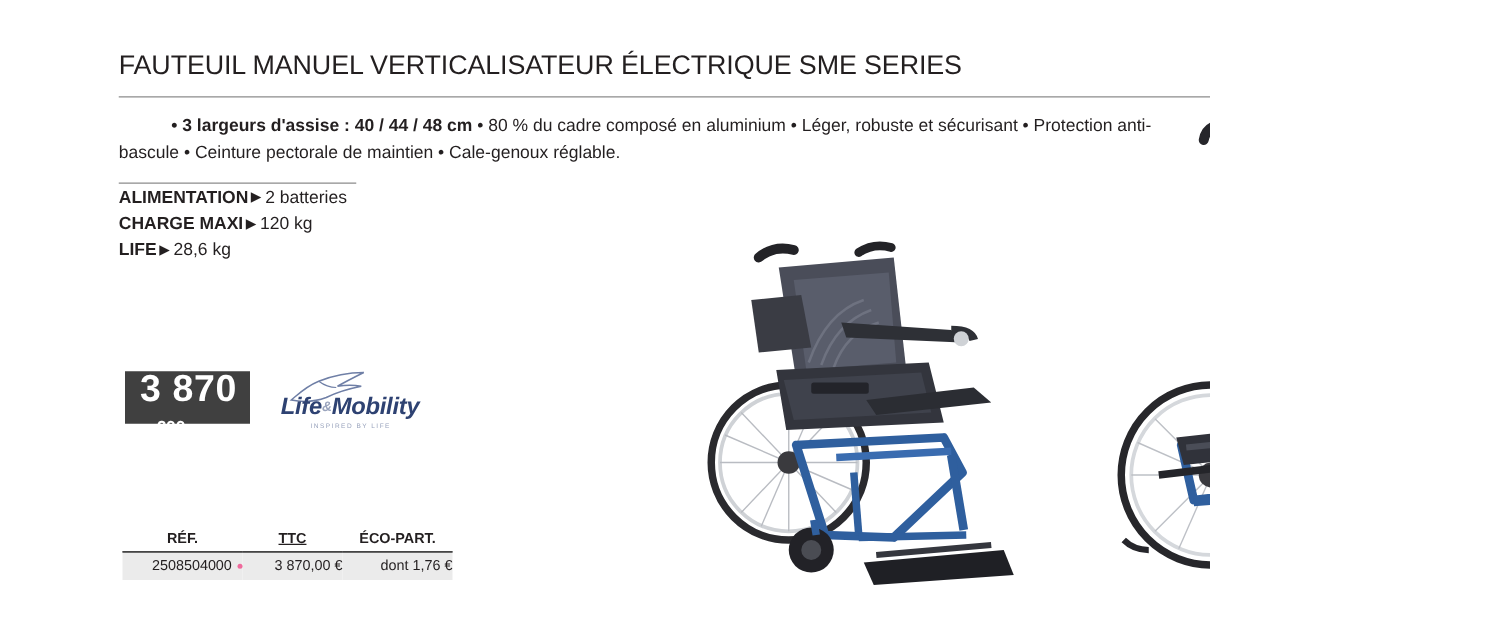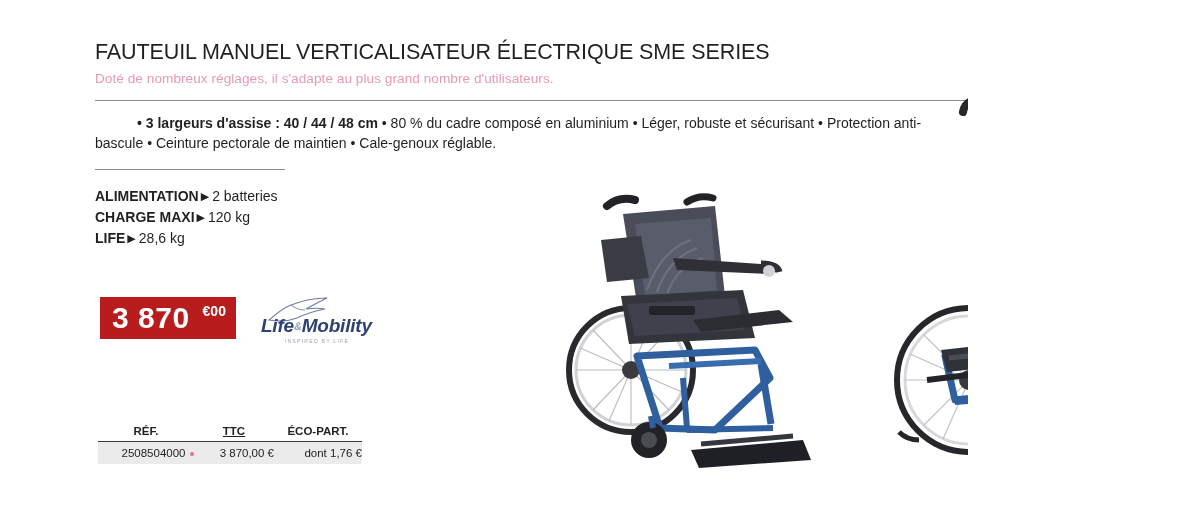--- a/index.html
+++ b/index.html
@@ -62,21 +62,21 @@
   .features {
     font-size: 14px;
     color: #231f20;
     line-height: 1.45;
     margin-top: 12px;
     width: 862px;
   }
   .features b { font-weight: 700; margin-left: 42px; }
 
   .specs {
-    margin-top: 16px;
+    margin-top: 0;
     font-size: 14px;
     color: #231f20;
     line-height: 1.52;
   }
   .spec-row { white-space: nowrap; }
   .spec-key { font-weight: 700; }
   .spec-arrow {
     display: inline-block;
     font-size: 11px;
     transform: translateY(-1px);
@@ -87,28 +87,29 @@
 
   
   #price-row {
     position: absolute;
     left: 100px;
     top: 294px;
     display: flex;
     align-items: center;
   }
   .price-badge {
-    background: #b91c1c;
+    background: #404040;
     color: #ffffff;
     height: 42px;
     box-sizing: border-box;
     padding: 0 10px 0 12px;
     display: flex;
     align-items: center;
     line-height: 1;
+    flex-direction: column;
   }
   .price-amount {
     font-size: 30px;
     font-weight: 700;
     letter-spacing: 0.5px;
   }
   .price-cents {
     font-size: 14px;
     font-weight: 700;
     align-self: flex-start;
@@ -193,21 +194,20 @@
 </style>
 </head>
 <body>
 
 <div id="page">
 
   <div id="text-col">
 
     <h1 class="product-title">FAUTEUIL MANUEL VERTICALISATEUR ÉLECTRIQUE SME SERIES</h1>
 
-    <p class="product-subtitle">Doté de nombreux réglages, il s'adapte au plus grand nombre d'utilisateurs.</p>
 
     <div class="rule-wide"></div>
 
     <p class="features"><b>• 3 largeurs d'assise : 40 / 44 / 48 cm</b><span> • 80 % du cadre composé en aluminium • Léger, robuste et sécurisant • Protection anti-bascule • Ceinture pectorale de maintien • Cale-genoux réglable.</span></p>
 
     <div class="rule-narrow"></div>
 
     <div class="specs">
       <div class="spec-row">
         <span class="spec-key">ALIMENTATION</span><span class="spec-arrow">▶</span><span class="spec-val">2 batteries</span>

